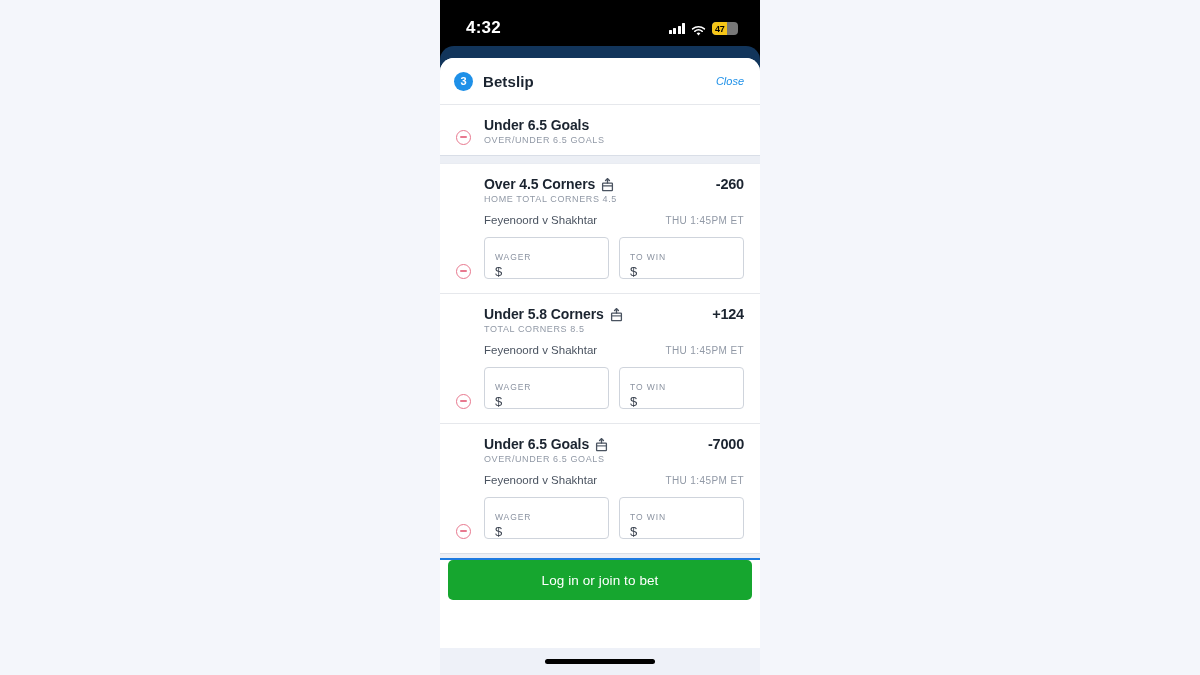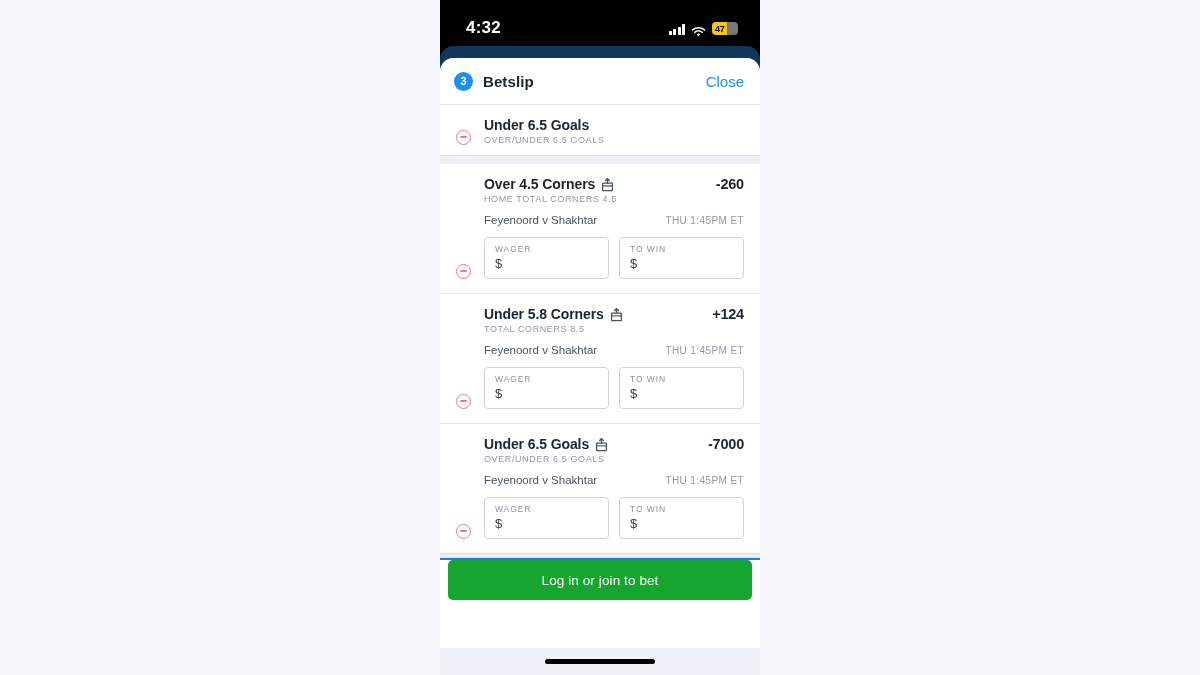--- a/index.html
+++ b/index.html
@@ -18,21 +18,21 @@
   }
   .status-bar {
     position: relative; height: 58px; background: #000000;
     display: flex; align-items: center; justify-content: space-between;
     padding: 0 22px 0 26px;
   }
   .status-time {
     color: #ffffff; font-size: 17px; font-weight: 600; letter-spacing: .2px;
     margin-top: -2px;
   }
-  .status-icons { display: flex; align-items: flex-end; gap: 6px; margin-top: -1px; }
+  .status-icons { display: flex; align-items: center; gap: 6px; margin-top: -1px; }
   .cell-bars { display: flex; align-items: flex-end; gap: 1.5px; height: 11px; }
   .cell-bars i { display: block; width: 3px; background: #fff; border-radius: .5px; }
   .cell-bars i:nth-child(1){height:4px}
   .cell-bars i:nth-child(2){height:6px}
   .cell-bars i:nth-child(3){height:8.5px}
   .cell-bars i:nth-child(4){height:11px}
   .wifi-icon { width: 15px; height: 11px; position: relative; }
   .battery {
     position: relative; width: 26px; height: 13px; border-radius: 4px;
     background: #787878; overflow: hidden; display: flex; align-items: center;
@@ -64,21 +64,21 @@
     height: 47px; display: flex; align-items: center; justify-content: space-between;
     padding: 0 16px 0 14px; border-bottom: 1px solid #e6e8ec; background: #fff;
   }
   .header-left { display: flex; align-items: center; gap: 10px; }
   .count-badge {
     width: 19px; height: 19px; border-radius: 50%; background: #1e90e8;
     color: #fff; font-size: 11px; font-weight: 700;
     display: flex; align-items: center; justify-content: center;
   }
   .sheet-title { font-size: 15px; font-weight: 700; color: #1b2430; letter-spacing: .1px; }
-  .close-link { font-size: 15px; color: #1e90e8; font-weight: 400; cursor: pointer; }
+  .close-link { font-size: 11px; color: #1e90e8; font-weight: 400; cursor: pointer; font-style: italic; }
 
   
   .bet-list {
     position: absolute; left: 0; right: 0; top: 47px; bottom: 117px;
     background: #ffffff; overflow: hidden;
   }
   .card { background: #fff; padding: 12px 16px 14px 16px; position: relative; }
   .card.partial { padding-bottom: 10px; }
   .divider-band { height: 9px; background: #eceff5; border-top: 1px solid #d9dee7; border-bottom: 1px solid #e9ecf2; }
   .thin-sep { height: 1px; background: #e6e8ec; }
@@ -106,21 +106,21 @@
     display: flex; align-items: center; justify-content: space-between; margin-top: 10px;
   }
   .match-name { font-size: 11.5px; color: #4a5360; }
   .match-time { font-size: 10px; color: #9199a6; letter-spacing: .4px; }
 
   .inputs-row { display: flex; gap: 10px; margin-top: 11px; }
   .field {
     flex: 1; border: 1px solid #cfd4dc; border-radius: 4px;
     padding: 6px 10px 8px 10px; background: #fff; height: 42px; cursor: text;
   }
-  .field-label { font-size: 8.5px; color: #8b93a1; letter-spacing: .9px; }
+  .field-label { font-size: 8.5px; color: #8b93a1; letter-spacing: .9px; margin-top: 8px; }
   .field-value { font-size: 13px; color: #3b4350; margin-top: 2px; font-weight: 400; }
 
   
   .footer {
     position: absolute; left: 0; right: 0; bottom: 0; height: 117px;
     background: #ffffff; border-top: 2.5px solid #1e7ae0;
   }
   .toggle-row {
     height: 45px; display: flex; align-items: center; justify-content: space-between;
     padding: 0 17px 0 14px;

